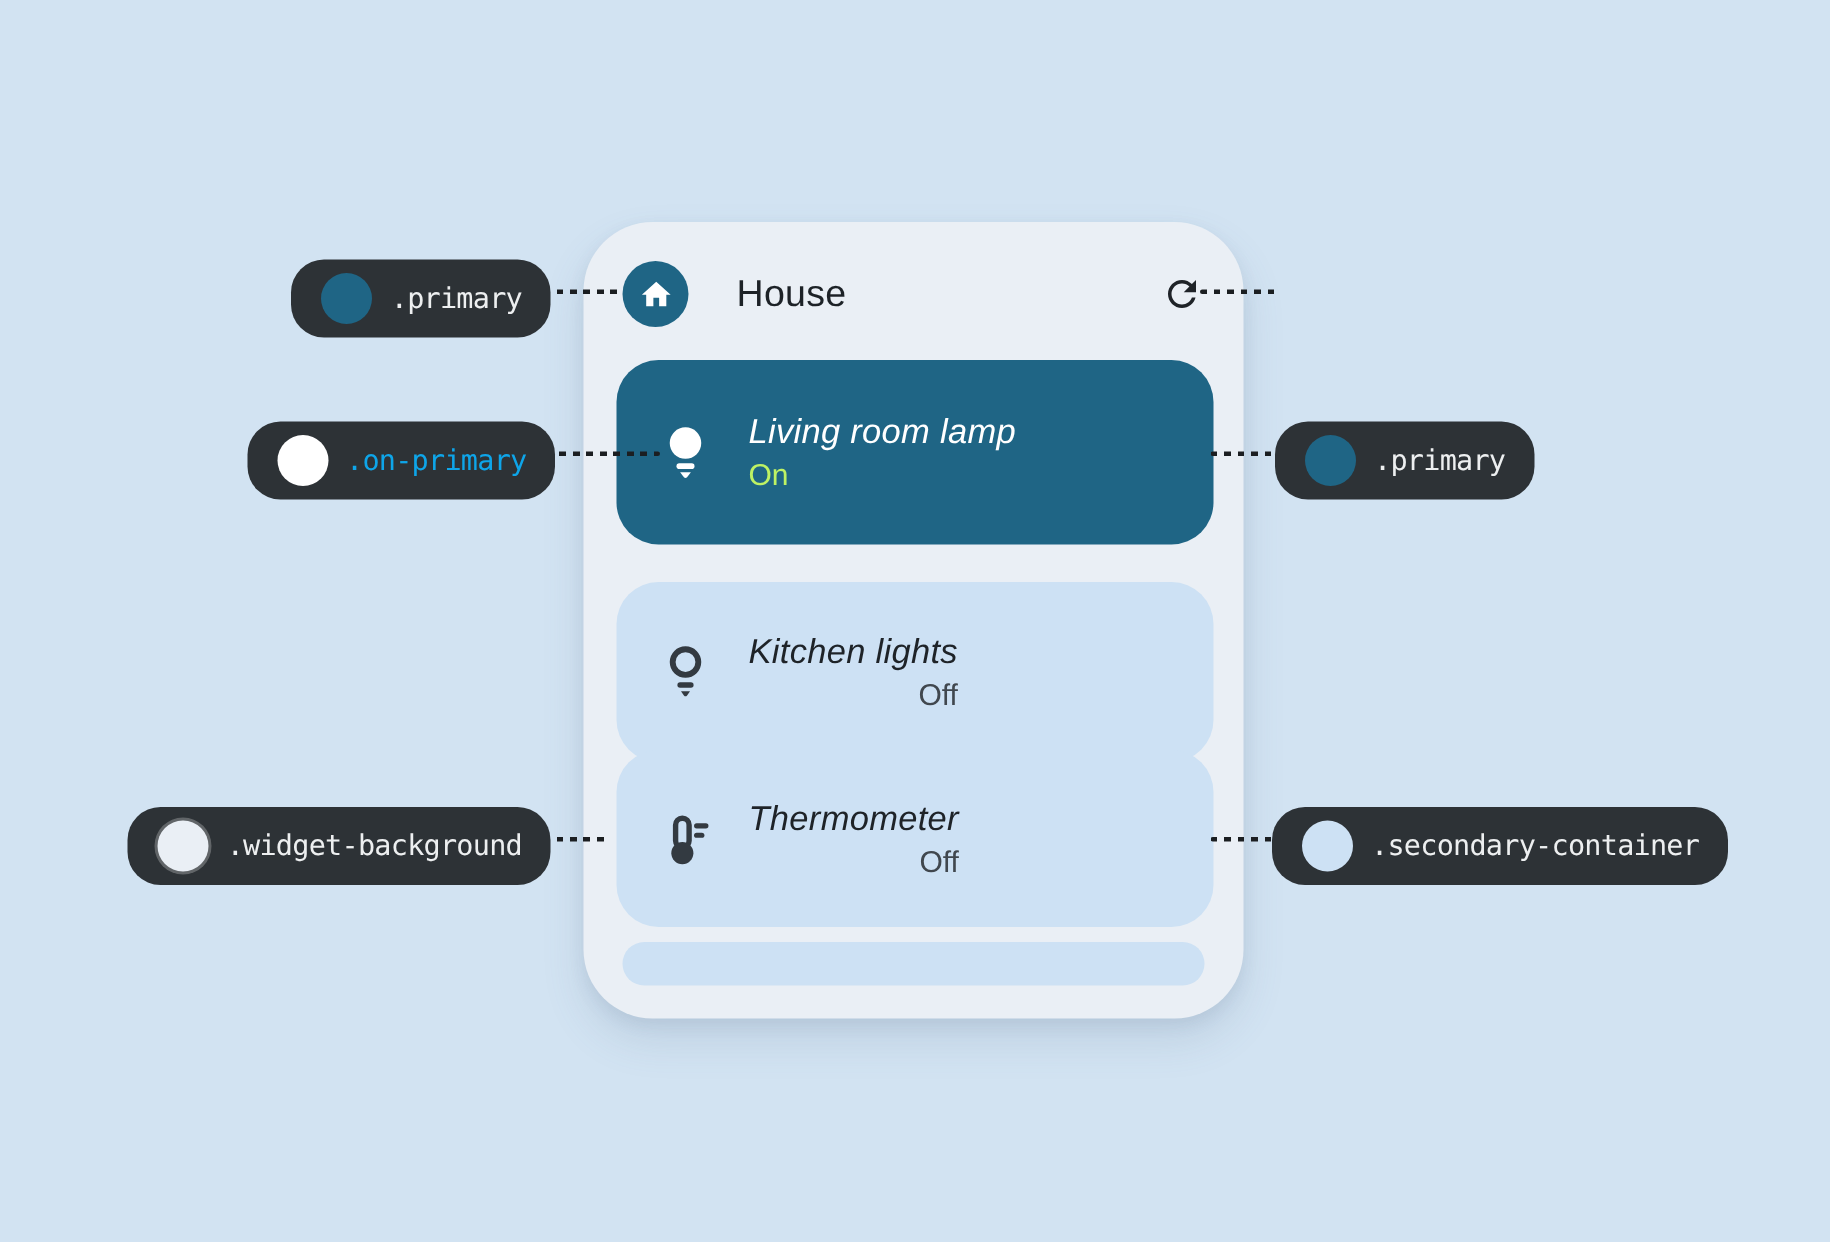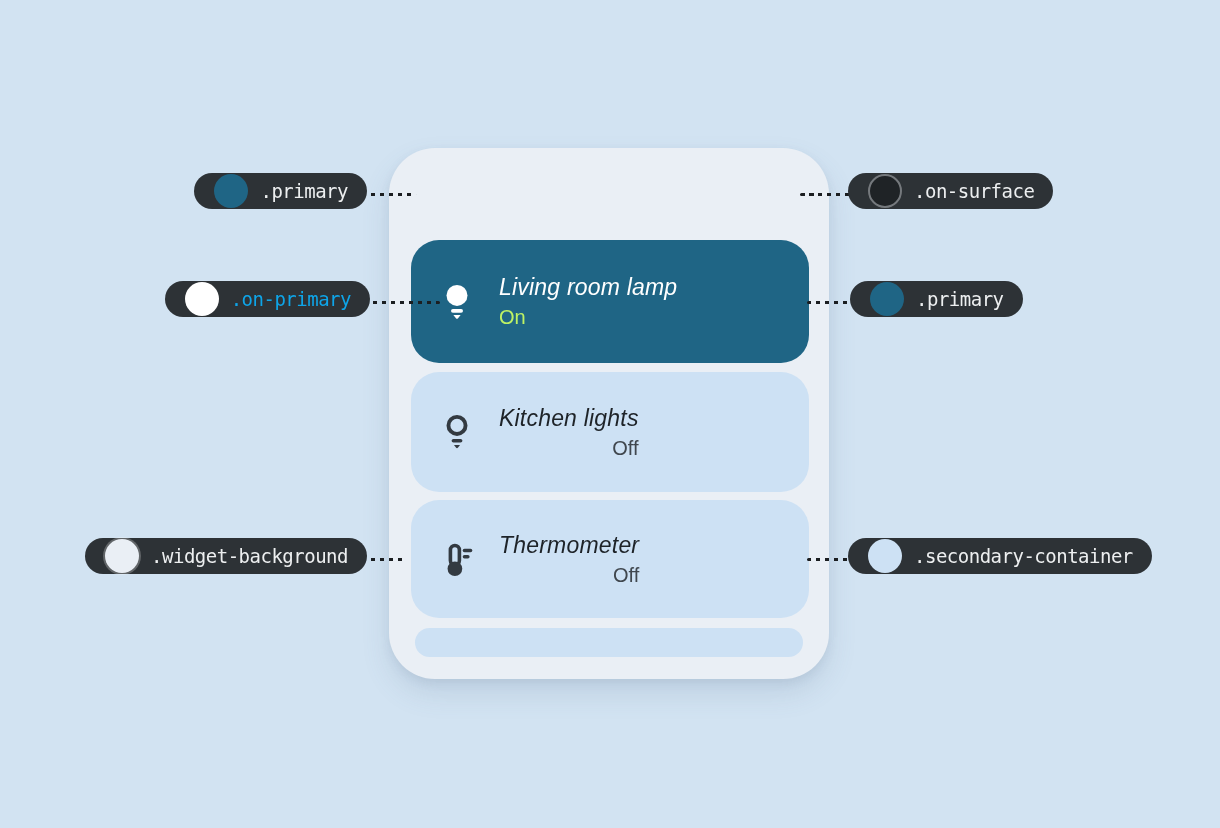--- a/index.html
+++ b/index.html
@@ -34,37 +34,37 @@
     margin-left:auto;width:30px;height:30px;
     display:flex;align-items:center;justify-content:center;cursor:pointer;
   }
   .tile{
     position:absolute;left:22px;width:398px;
     border-radius:28px;
     display:flex;align-items:center;
     padding-left:24px;box-sizing:border-box;
   }
   .tile-1{top:92px;height:123px;}
-  .tile-2{top:224px;height:120px;}
+  .tile-2{top:240px;height:120px;}
   .tile-3{top:352px;height:118px;}
   .tile-icon{width:44px;display:flex;align-items:center;justify-content:center;flex:0 0 auto;}
   .tile-text{display:flex;flex-direction:column;gap:5px;margin-left:20px;}
   .tile-title{font-size:23px;font-weight:500;letter-spacing:.2px;font-style:italic;}
   .tile-status{font-size:20px;font-weight:400;}
   .tile-light .tile-title{color:#1e2328;}
   .tile-light .tile-status{color:#40474e;text-align:right;}
   .tile-active .tile-title{color:#ffffff;}
   .tile-active .tile-status{color:#bef264;}
   .partial-tile{
     position:absolute;left:26px;top:480px;width:388px;height:29px;
     border-radius:15px;
   }
   
   .pill{
-    position:absolute;z-index:3;height:36px;
+    position:absolute;z-index:3;height:52px;
     display:inline-flex;align-items:center;gap:12px;
     padding:0 19px 0 20px;border-radius:22px;
     box-sizing:border-box;
   }
   .swatch{
     width:34px;height:34px;border-radius:50%;flex:0 0 auto;
     box-sizing:border-box;
   }
   .swatch-ring-gray{border:2px solid #75797d;}
   .swatch-ring-soft{box-shadow:0 0 0 2px rgba(255,255,255,.25);}
@@ -91,20 +91,35 @@
 
   <div class="connector c1"></div>
   <div class="connector c2"></div>
   <div class="connector c3"></div>
   <div class="connector c4"></div>
   <div class="connector c5"></div>
   <div class="connector c6"></div>
 
   <div class="widget" style="background-color: rgb(234, 239, 245);">
 
+    <div class="widget-header">
+      <div class="app-icon" style="background-color: rgb(31, 101, 133);">
+        <span style="display:flex;">
+          <svg width="23" height="23" viewBox="0 0 24 24" fill="#ffffff">
+            <path d="M10 20v-6h4v6h5v-8h3L12 3 2 12h3v8z"></path>
+          </svg>
+        </span>
+      </div>
+      <div class="widget-title">House</div>
+      <div class="refresh-btn">
+        <svg width="28" height="28" viewBox="0 0 24 24" fill="#1f2328">
+          <path d="M17.65 6.35C16.2 4.9 14.21 4 12 4c-4.42 0-7.99 3.58-8 8s3.57 8 8 8c3.73 0 6.84-2.55 7.73-6h-2.08c-.82 2.33-3.04 4-5.65 4-3.31 0-6-2.69-6-6s2.69-6 6-6c1.66 0 3.14.69 4.22 1.78L13 11h7V4l-2.35 2.35z"></path>
+        </svg>
+      </div>
+    </div>
 
     <div class="tile tile-1 tile-active" style="background-color: rgb(31, 101, 133);">
       <div class="tile-icon">
         <svg width="36" height="40" viewBox="0 0 24 26" fill="#ffffff">
           <circle cx="12" cy="8.6" r="7"></circle>
           <rect x="8" y="17.6" width="8" height="2.5" rx="1.25"></rect>
           <path d="M9.6 21.6h4.8l-1.7 2.2a1 1 0 0 1-1.4 0Z"></path>
         </svg>
       </div>
       <div class="tile-text">
@@ -143,24 +158,20 @@
     </div>
 
     <div class="partial-tile" style="background-color: rgb(205, 225, 244);"></div>
   </div>
 
   <div class="pill" style="top: 173px; right: 853px; background-color: rgb(45, 50, 54);">
     <span class="swatch" style="background-color: rgb(31, 101, 133);"></span>
     <span class="pill-label" style="color: rgb(237, 239, 240);">.primary</span>
   </div>
 
-  <div class="pill" style="top: 173px; left: 848px; background-color: rgb(45, 50, 54);">
-    <span class="swatch swatch-ring-gray" style="background-color: rgb(31, 35, 38);"></span>
-    <span class="pill-label" style="color: rgb(237, 239, 240);">.on-surface</span>
-  </div>
 
   <div class="pill" style="top: 281px; right: 850px; background-color: rgb(45, 50, 54);">
     <span class="swatch" style="background-color: rgb(255, 255, 255);"></span>
     <span class="pill-label" style="color: #0ea5e9;">.on-primary</span>
   </div>
 
   <div class="pill" style="top: 281px; left: 850px; background-color: rgb(45, 50, 54);">
     <span class="swatch" style="background-color: rgb(31, 101, 133);"></span>
     <span class="pill-label" style="color: rgb(237, 239, 240);">.primary</span>
   </div>

